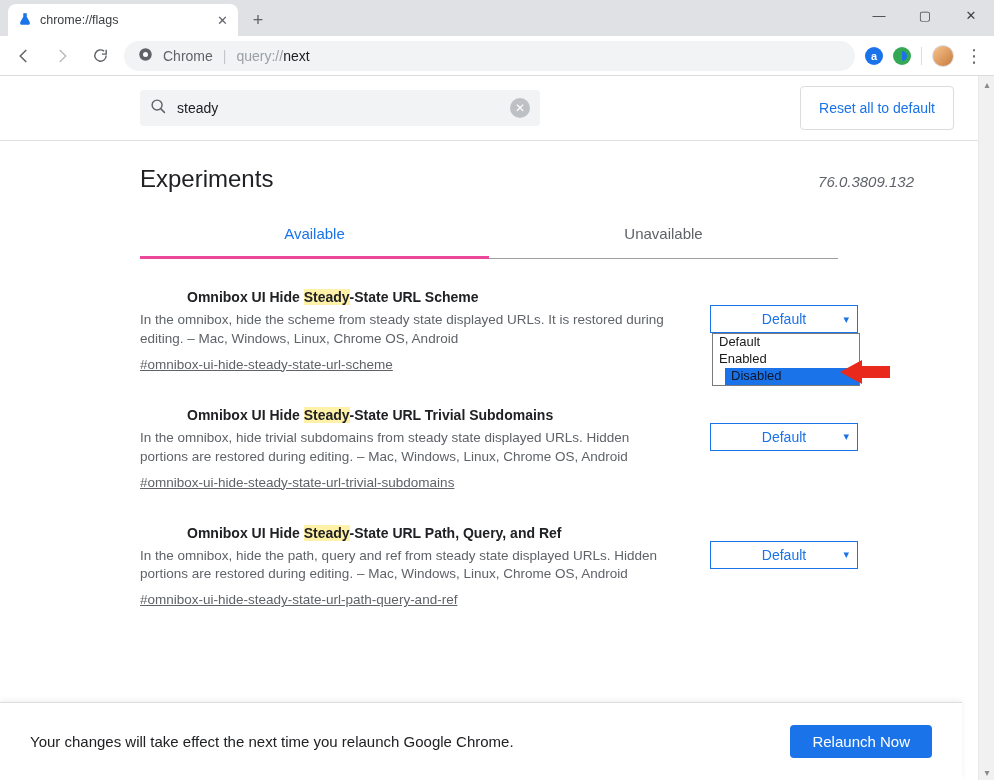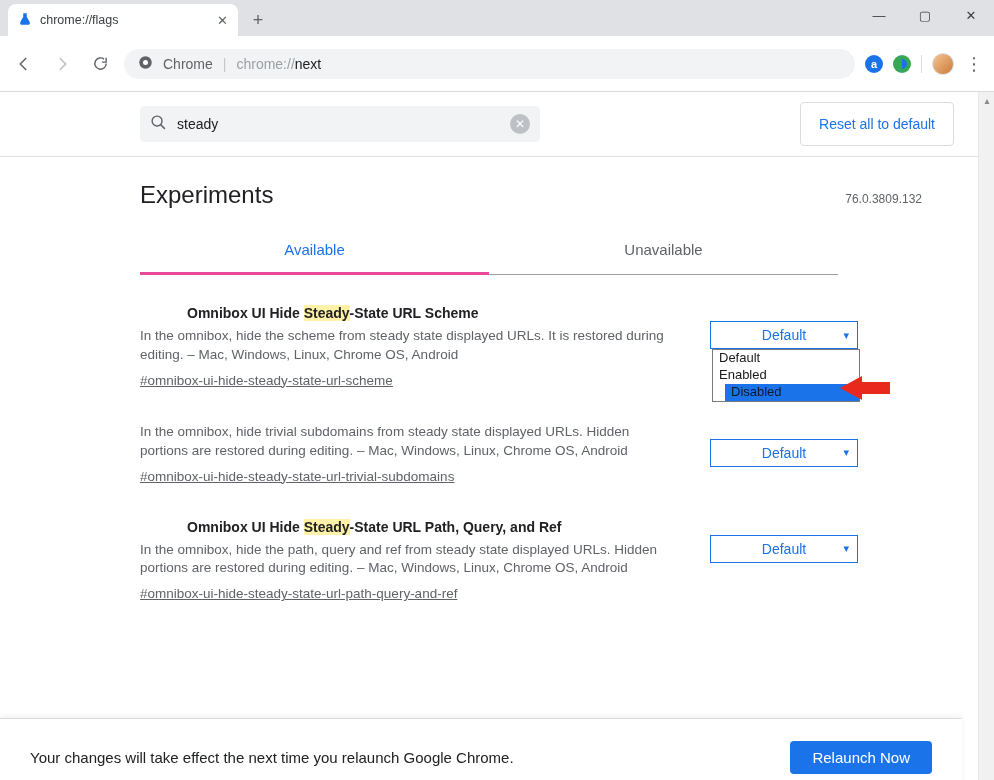--- a/index.html
+++ b/index.html
@@ -8,21 +8,21 @@
   
   .titlebar { height: 36px; background: #dfe1e5; display: flex; align-items: flex-end; }
   .tab { background: #fff; height: 32px; width: 230px; margin-left: 8px; border-radius: 8px 8px 0 0; display: flex; align-items: center; padding: 0 10px; gap: 8px; font-size: 12.5px; color: #3c4043; }
   .flask-icon { color: #1a73e8; }
   .tab-close { margin-left: auto; color: #5f6368; font-size: 13px; cursor: pointer; }
   .newtab { width: 28px; height: 28px; display: flex; align-items: center; justify-content: center; color: #5f6368; font-size: 18px; cursor: pointer; margin-left: 6px; margin-bottom: 2px; }
   .window-controls { position: absolute; top: 0; right: 0; display: flex; }
   .wc-btn { width: 46px; height: 30px; display: flex; align-items: center; justify-content: center; font-size: 13px; color: #3c4043; cursor: pointer; }
 
   
-  .toolbar { height: 56px; background: #fff; display: flex; align-items: center; padding: 0 10px; gap: 10px; border-bottom: 1px solid #dadce0; }
+  .toolbar { height: 40px; background: #fff; display: flex; align-items: center; padding: 0 10px; gap: 10px; border-bottom: 1px solid #dadce0; }
   .nav-btn { width: 28px; height: 28px; display:flex; align-items:center; justify-content:center; font-size: 18px; }
   .nav-btn.disabled { color: #babcbe; }
   .nav-btn.enabled { color: #5f6368; cursor:pointer; }
   .address { flex: 1; height: 30px; background: #f1f3f4; border-radius: 15px; display: flex; align-items: center; padding: 0 14px; gap: 10px; font-size: 14px; }
   .addr-prefix { color: #5f6368; }
   .addr-sep { color: #c4c7c9; }
   .addr-url { color: #9aa0a6; }
   .addr-strong { color: #202124; }
   .ext-icons { display: flex; gap: 10px; align-items: center; }
   .ext-dot { width: 18px; height: 18px; border-radius: 50%; display:flex; align-items:center; justify-content:center; font-size:11px; font-weight:bold; color:#fff;}
@@ -38,23 +38,23 @@
 
   
   .page-header { display:flex; align-items:center; padding: 10px 0 10px 140px; gap: 20px; border-bottom:1px solid #e0e0e0;}
   .search-box { width: 400px; height: 36px; background:#f1f3f4; border-radius:4px; display:flex; align-items:center; padding:0 10px; gap:10px;}
   .search-icon { color:#5f6368; }
   .search-input { flex:1; border:none; background:transparent; outline:none; font-size:14px; color:#202124; }
   .clear-btn { width:20px; height:20px; border-radius:50%; background:#bdc1c6; color:#fff; display:flex; align-items:center; justify-content:center; font-size:12px; cursor:pointer;}
   .reset-btn { margin-left:auto; margin-right:24px; height:44px; padding:0 18px; border:1px solid #dadce0; border-radius:4px; background:#fff; color:#1a73e8; font-size:14px; cursor:pointer; }
 
   
-  .exp-row { padding: 24px 32px 8px 140px; display:flex; align-items:baseline;}
+  .exp-row { padding: 24px 24px 8px 140px; display:flex; align-items:baseline;}
   .exp-title { font-size:24px; color:#202124; font-weight:500;}
-  .version { margin-left:auto; margin-right: 24px; color:#5f6368; font-size:12px;}
+  .version { margin-left:auto; margin-right: 40px; color:#5f6368; font-size:15px;font-style:italic;}
 
   
   .tabs { display:flex; margin: 10px 140px 0 140px; border-bottom:1px solid #9e9e9e;}
   .tab-item { flex:1; text-align:center; padding:14px 0; font-size:15px; cursor:pointer;}
   .tab-item.active { color:#1a73e8; border-bottom:3px solid #ec4899; margin-bottom:-1px;}
   .tab-item.inactive { color:#5f6368; }
 
   
   .flags-area { padding: 30px 24px 20px 140px; }
   .flag { display:flex; gap:30px; margin-bottom:34px; position:relative;}
@@ -121,21 +121,21 @@
   </div>
   <div class="address">
     <span>
       <svg width="15" height="15" viewBox="0 0 24 24">
           <circle cx="12" cy="12" r="10" fill="#5f6368"></circle>
           <circle cx="12" cy="12" r="4" fill="#fff"></circle>
         </svg>
     </span>
     <span class="addr-prefix">Chrome</span>
     <span class="addr-sep">|</span>
-    <span><span class="addr-url">chrome://</span><span class="addr-strong">next</span></span>
+    <span><span class="addr-url">query://</span><span class="addr-strong">next</span></span>
   </div>
   <div class="ext-icons">
     <div class="ext-dot" style="background:#1a73e8">a</div>
     <div class="ext-dot" style="background:#34a853">
       <svg width="12" height="12" viewBox="0 0 24 24">
           <circle cx="12" cy="12" r="10" fill="#34a853"></circle>
           <path d="M12 2a10 10 0 0 1 0 20" fill="#1a73e8"></path>
         </svg>
     </div>
     <div class="vbar"></div>
@@ -190,20 +190,21 @@
         </div>
 
         <div class="arrow-anno" style="left:700px; top:71px;">
           <div class="arrow-head"></div>
             <div class="arrow-shaft"></div>
         </div>
       </div>
 
       <div class="flag">
         <div class="flag-text">
+          <div class="flag-title"><span>Omnibox UI Hide </span><span class="hl">Steady</span><span>-State URL Trivial Subdomains</span></div>
           <div class="flag-desc">In the omnibox, hide trivial subdomains from steady state displayed URLs. Hidden portions are restored during editing. – Mac, Windows, Linux, Chrome OS, Android</div>
           <span class="flag-anchor">#omnibox-ui-hide-steady-state-url-trivial-subdomains</span>
         </div>
         <div class="flag-control">
           <div class="select-box">Default</div>
         </div>
       </div>
 
       <div class="flag">
         <div class="flag-text">

